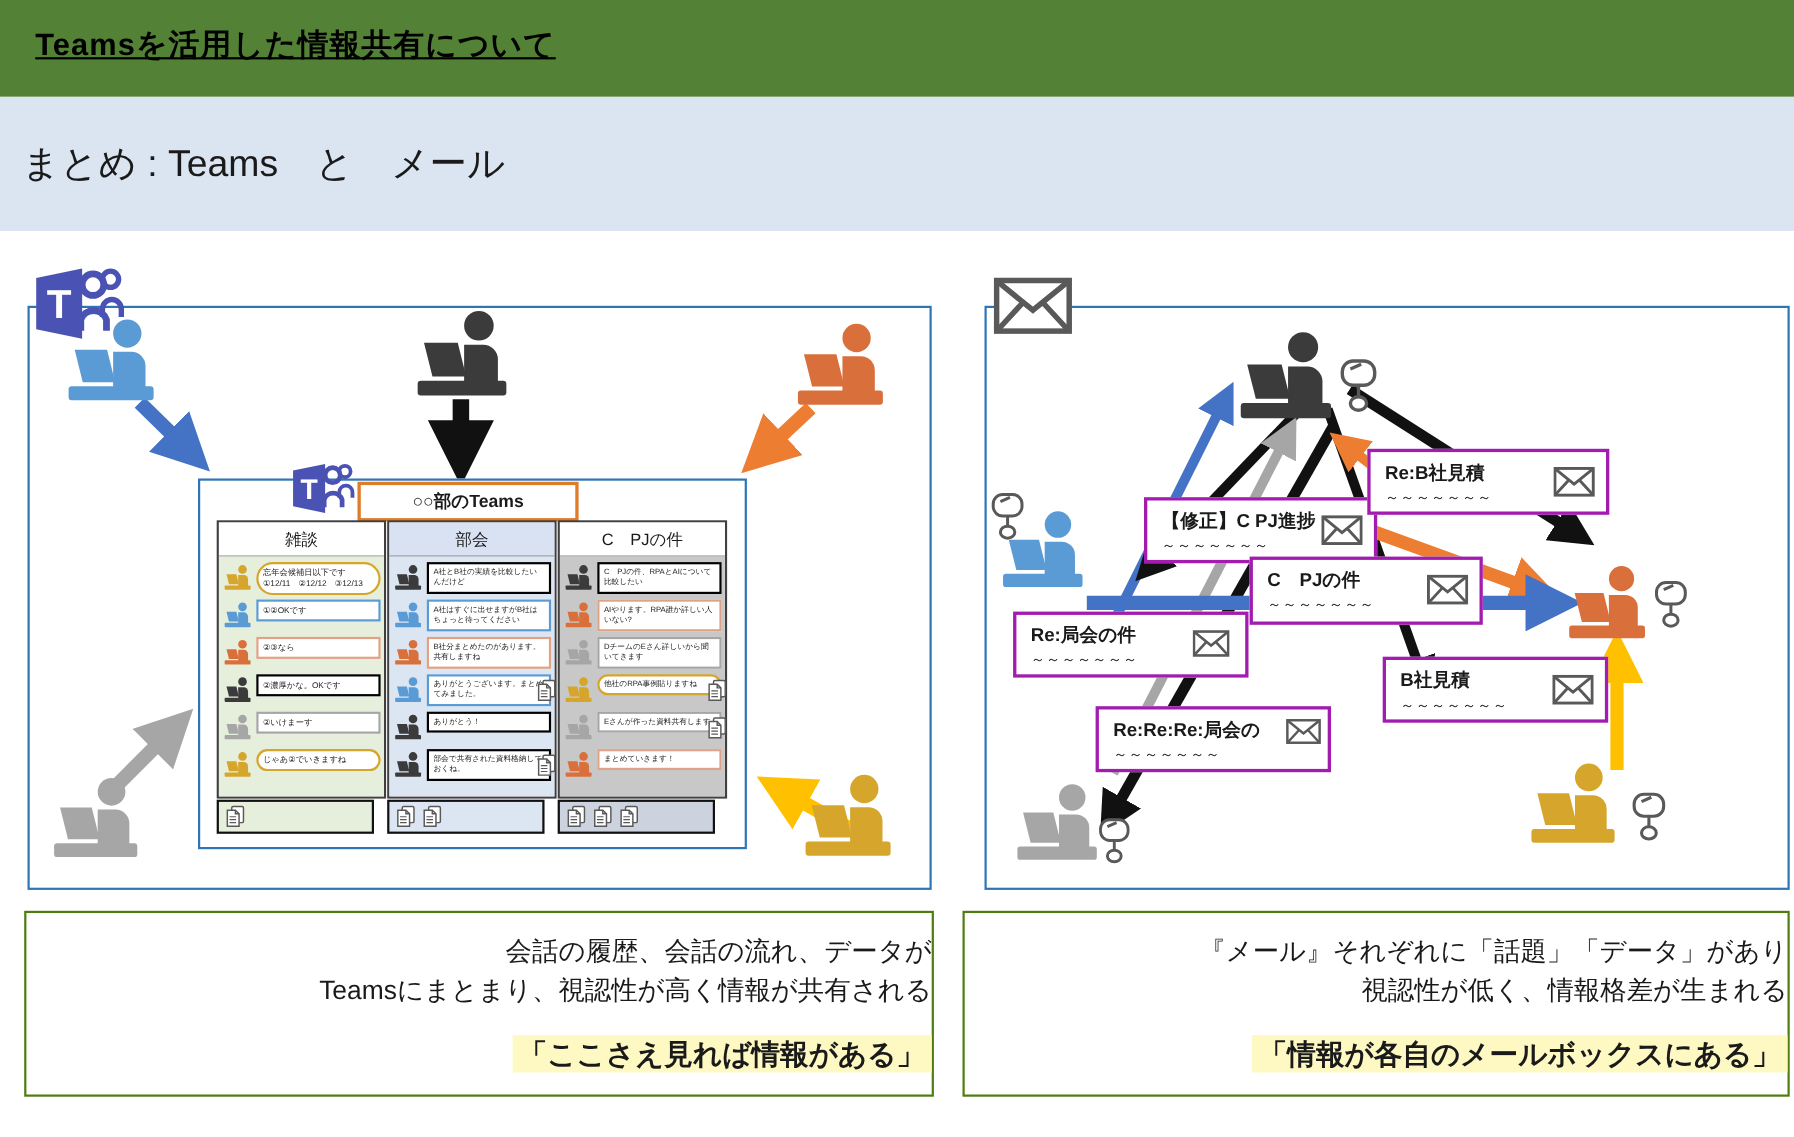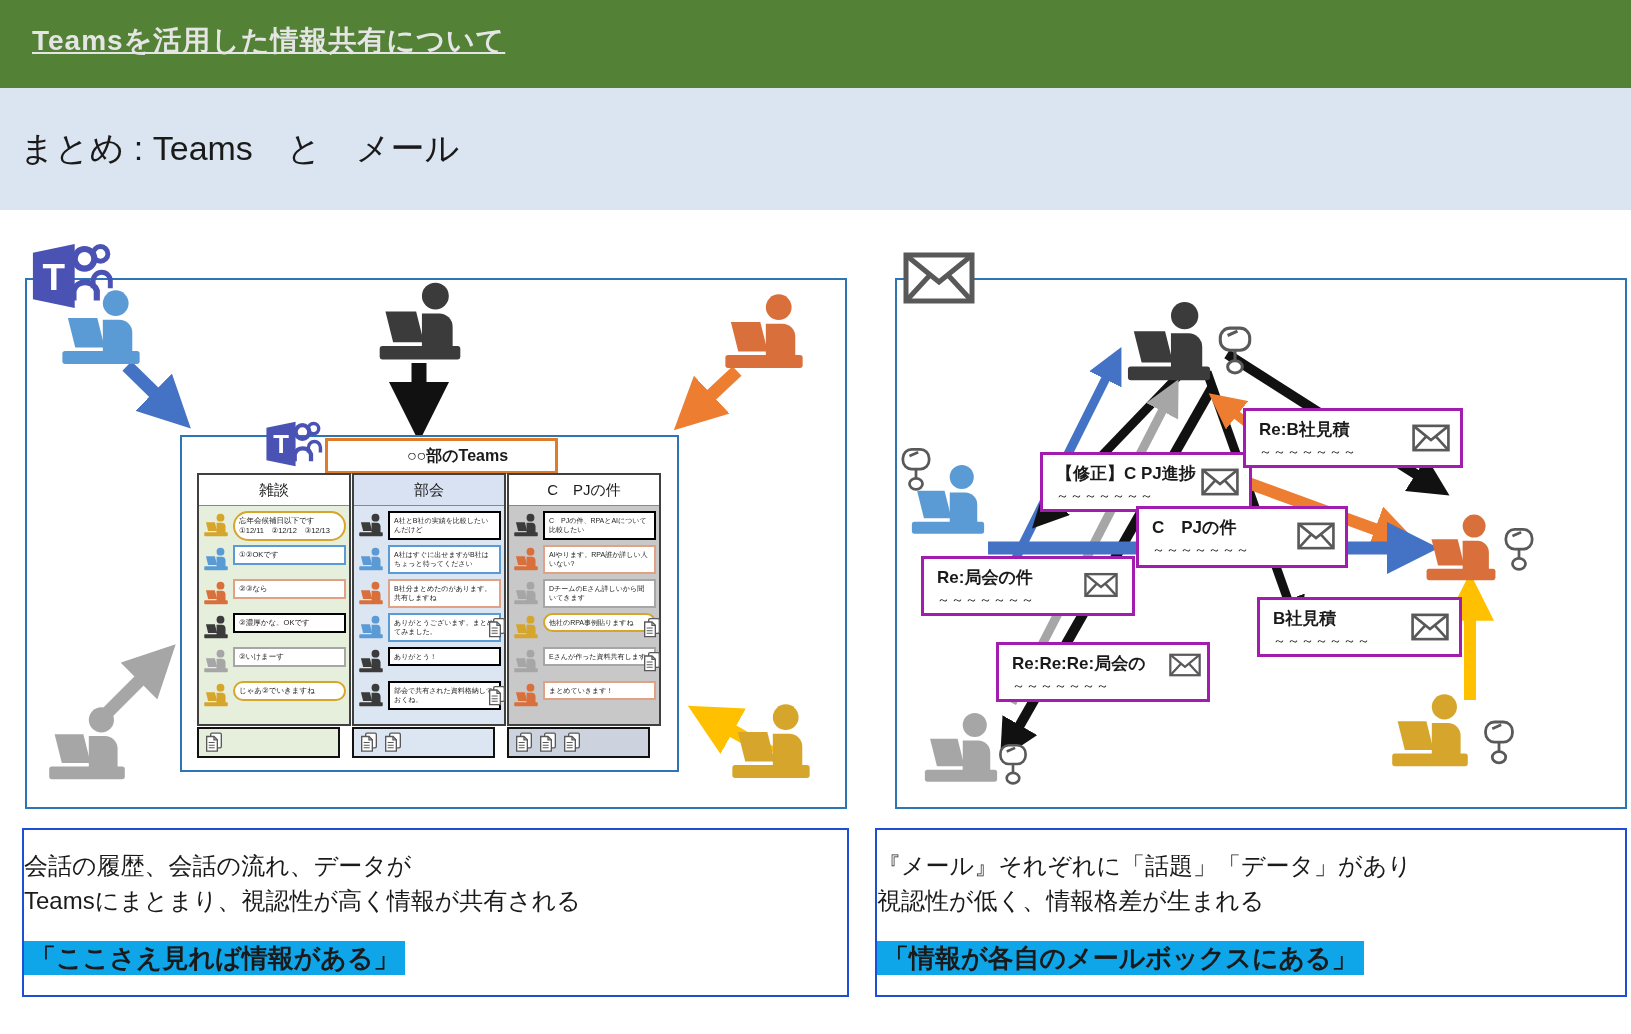--- a/index.html
+++ b/index.html
@@ -2,38 +2,38 @@
 <html><head>
 <meta charset="utf-8">
 <style>
   html,body{margin:0;padding:0;background:#fff;}
   body{width:1631px;height:1034px;position:relative;overflow:hidden;
        font-family:"Liberation Sans","DejaVu Sans",sans-serif;color:#1a1a1a;}
   .abs{position:absolute;}
   
   .hdr{left:0;top:0;width:1631px;height:88px;background:#538135;}
   .hdr-title{position:absolute;left:32px;top:22px;font-size:28px;font-weight:bold;
-             color:#e5e5e5;text-decoration:underline;letter-spacing:1px;}
+             color:#000000;text-decoration:underline;letter-spacing:1px;}
   .subhdr{left:0;top:88px;width:1631px;height:122px;background:#dbe5f1;}
   .subhdr-text{position:absolute;left:20px;top:38px;font-size:34px;color:#1a1a1a;}
   
   .panel{border:2px solid #2e75b6;background:#fff;z-index:1;}
   .p-left{left:25px;top:278px;width:818px;height:527px;}
   .p-right{left:895px;top:278px;width:728px;height:527px;}
   .arrows{left:0;top:0;z-index:2;pointer-events:none;}
   .z3{z-index:3;}
   
   .icon{display:block;}
   .c-blue{color:#5b9bd5;} .c-dark{color:#3b3b3b;} .c-orange{color:#d9703c;}
   .c-gray{color:#a6a6a6;} .c-yellow{color:#d6a52c;} .c-steel{color:#595959;}
   
   .board{left:180px;top:435px;width:495px;height:333px;border:2px solid #2e75b6;background:#fff;z-index:3;}
   .board-label{left:325px;top:438px;width:195px;height:30px;border:3px solid #e07b28;background:#fff;
                z-index:4;display:flex;align-items:center;justify-content:center;
-               font-size:16px;font-weight:bold;padding-left:32px;}
+               font-size:16px;font-weight:bold;}
   .col{width:154px;height:253px;border:2px solid #404040;z-index:4;display:flex;flex-direction:column;box-sizing:border-box;}
   .col1{left:197px;top:473px;} .col2{left:352px;top:473px;} .col3{left:507px;top:473px;}
   .col-head{height:30px;flex:0 0 30px;display:flex;align-items:center;justify-content:center;
             font-size:15px;border-bottom:1px solid #888;}
   .col-body{flex:1;padding:5px 3px 3px 3px;display:flex;flex-direction:column;gap:4px;}
   .t-green .col-head{background:#fff;} .t-green .col-body{background:#e6efdb;}
   .t-blue  .col-head{background:#d9e2f3;} .t-blue .col-body{background:#dce6f2;}
   .t-gray  .col-head{background:#fff;} .t-gray .col-body{background:#c8c8c8;}
   .msg-row{display:flex;align-items:flex-start;gap:3px;position:relative;min-height:30px;}
   .picon{width:28px;height:25px;flex:0 0 28px;margin-top:2px;}
@@ -54,27 +54,27 @@
   .mail-title{font-size:17px;font-weight:bold;padding:7px 0 0 13px;}
   .mail-squiggle{font-size:13px;padding:2px 0 0 13px;letter-spacing:1px;}
   .mail-env{position:absolute;right:10px;top:13px;width:38px;height:28px;color:#595959;}
   .mb0{left:1243px;top:408px;width:220px;height:60px;}
   .mb1{left:1040px;top:452px;width:212px;height:60px;}
   .mb2{left:1136px;top:506px;width:212px;height:62px;}
   .mb3{left:921px;top:556px;width:214px;height:60px;}
   .mb4{left:996px;top:642px;width:214px;height:60px;}
   .mb5{left:1257px;top:597px;width:205px;height:60px;}
   
-  .sum-box{border:2px solid #1d4ed8;background:#fff;z-index:1;display:flex;flex-direction:column;
-           align-items:flex-start;justify-content:center;text-align:center;}
+  .sum-box{border:2px solid #4d7c0f;background:#fff;z-index:1;display:flex;flex-direction:column;
+           align-items:flex-end;justify-content:center;text-align:center;}
   .sum-left{left:22px;top:828px;width:823px;height:165px;}
   .sum-right{left:875px;top:828px;width:748px;height:165px;}
   .sum-line{font-size:24px;line-height:1.45;}
   .sum-hl{margin-top:22px;font-size:26px;font-weight:bold;}
-  .sum-hl span{background:#0ea5e9;padding:2px 6px;}
+  .sum-hl span{background:#fef9c3;padding:2px 6px;}
 </style>
 </head>
 <body>
 
 <svg width="0" height="0" style="position:absolute">
   <defs>
     <symbol id="i-person" viewBox="0 0 50 44">
       <circle cx="33" cy="8" r="7" fill="currentColor"></circle>
       <path d="M26 17 h9 a7 7 0 0 1 7 7 v13 H26 Z" fill="currentColor"></path>
       <path d="M7 16 L23 16 L27 32 L11 32 Z" fill="currentColor"></path>

